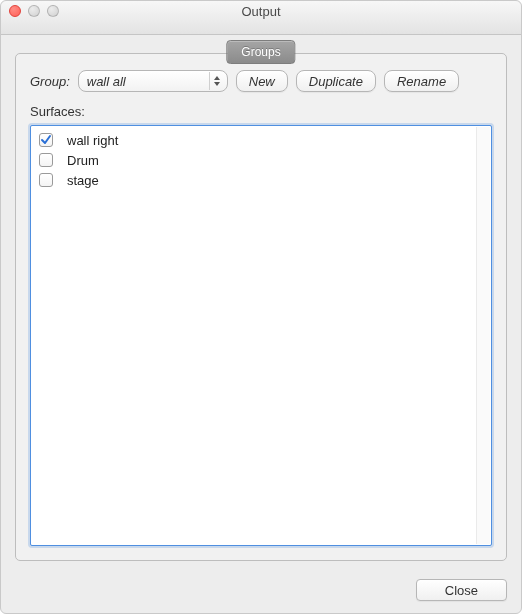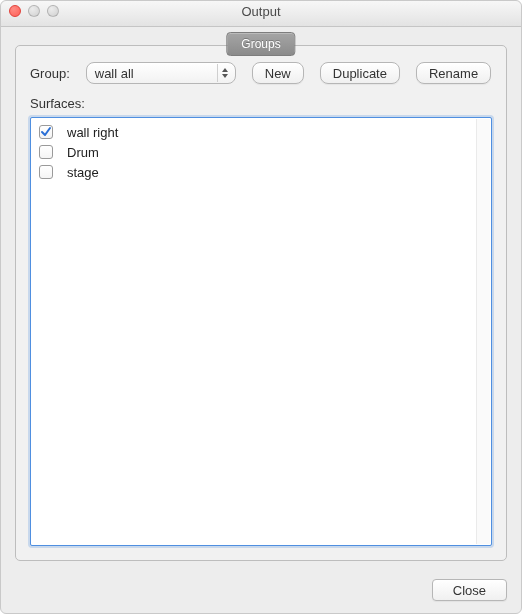--- a/index.html
+++ b/index.html
@@ -15,21 +15,21 @@
   .window {
     width: 522px; height: 614px;
     background: #ededed;
     border: 1px solid #c9c9c9;
     border-radius: 6px;
     display: flex;
     flex-direction: column;
   }
   .titlebar {
     position: relative;
-    height: 26px;
+    height: 34px;
     background: linear-gradient(#f7f7f7, #e3e3e3);
     border-bottom: 1px solid #c5c5c5;
     border-top-left-radius: 6px;
     border-top-right-radius: 6px;
   }
   .traffic {
     position: absolute;
     left: 8px; top: 4px;
     display: flex; gap: 7px;
   }
@@ -73,22 +73,23 @@
     font-size: 12px;
     padding: 4px 14px;
     border-radius: 4px;
     border: 1px solid #7d7d7d;
     box-shadow: inset 0 1px 0 rgba(255,255,255,0.25);
     text-shadow: 0 -1px 0 rgba(0,0,0,0.25);
   }
   .row {
     display: flex;
     align-items: center;
-    gap: 16px;
+    gap: 8px;
     margin-bottom: 12px;
+    font-style: italic;
   }
   .row-label {
     font-size: 13px;
     color: #333;
   }
   .select {
     position: relative;
     flex: 0 0 150px;
     height: 22px;
     background: linear-gradient(#ffffff, #f2f2f2);
@@ -176,21 +177,21 @@
   }
   .cbx svg { width: 12px; height: 12px; display: none; }
   .cbx.checked svg { display: block; }
   .footer {
     padding: 10px 14px 12px 0;
     display: flex;
     justify-content: flex-end;
   }
   .close-btn {
     height: 22px;
-    padding: 0 20px;
+    padding: 0 28px;
     background: linear-gradient(#ffffff, #f0f0f0);
     border: 1px solid #b6b6b6;
     border-radius: 4px;
     font-size: 13px;
     color: #333;
     display: inline-flex;
     align-items: center;
     box-shadow: 0 1px 0 rgba(255,255,255,0.6) inset, 0 1px 1px rgba(0,0,0,0.05);
   }
 </style>

